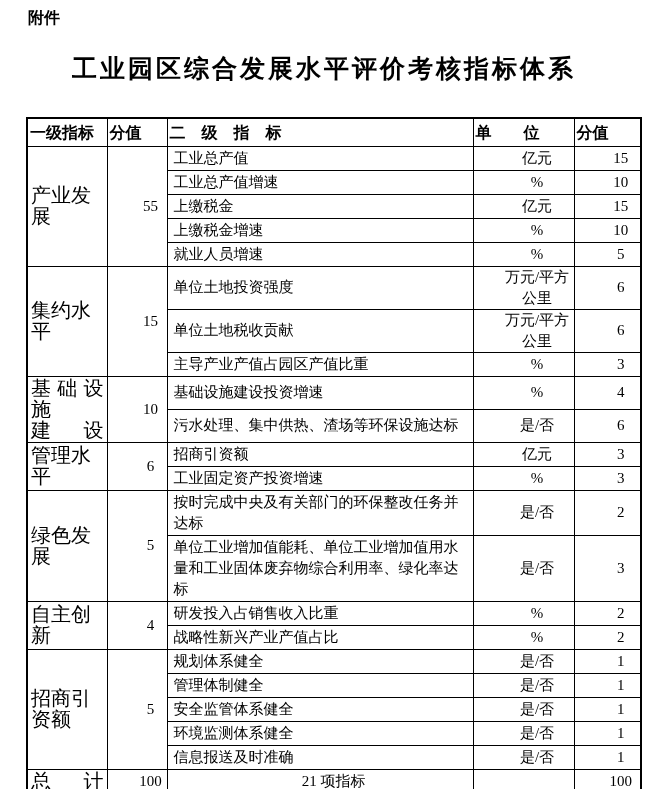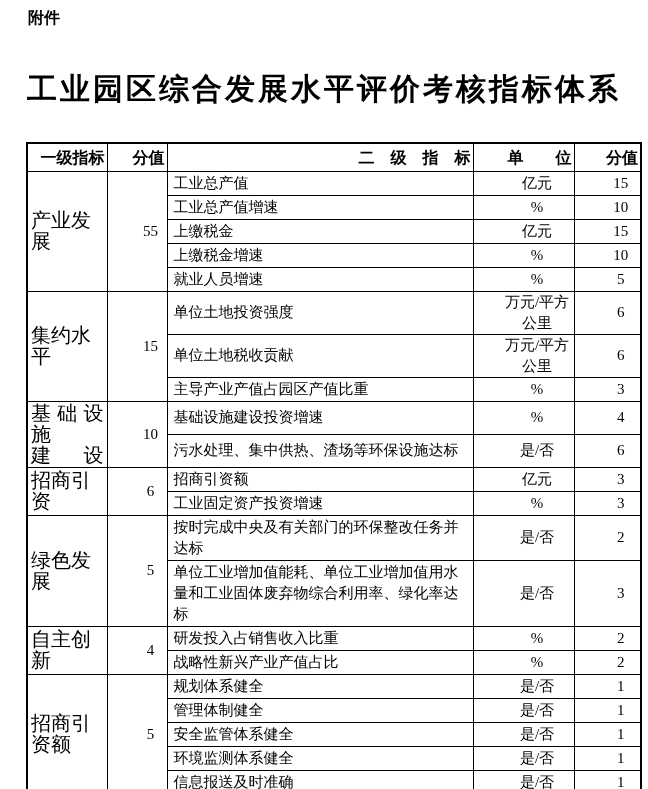--- a/index.html
+++ b/index.html
@@ -9,23 +9,23 @@
     background: #ffffff;
     color: #000000;
     font-family: "Liberation Serif", "DejaVu Serif", serif;
   }
   .attachment {
     font-size: 16px;
     font-weight: bold;
     padding: 8px 0 0 28px;
   }
   .title {
-    margin-top: 40px;
+    margin-top: 23px;
     text-align: center;
-    font-size: 30px;
+    font-size: 25px;
     font-weight: bold;
     letter-spacing: 3px;
     white-space: nowrap;
   }
   table.indicator {
     border-collapse: collapse;
     table-layout: fixed;
     width: 614px;
     margin: 32px 0 0 26px;
     border: 2px solid #000;
@@ -34,21 +34,21 @@
     border: 1px solid #000;
     font-size: 15px;
     line-height: 21px;
     padding: 0 3px;
     vertical-align: middle;
   }
   thead th {
     font-size: 16px;
     font-weight: bold;
     height: 28px;
-    text-align: right;
+    text-align: left;
     padding: 0 2px;
   }
   td { height: 23px; }
   td.c { text-align: center; padding-left: 30px; }
   td.ind2 { padding: 1px 2px 1px 6px; text-align: left; }
   td.group-label {
     font-size: 20px;
     padding: 1px 3px;
     text-align: left;
   }
@@ -146,21 +146,21 @@
         <td class="c">%</td>
         <td class="c">4</td>
       </tr>
       <tr>
         <td class="ind2">污水处理、集中供热、渣场等环保设施达标</td>
         <td class="c">是/否</td>
         <td class="c">6</td>
       </tr>
       <tr>
         <td rowspan="2" class="group-label">
-          <div>招商引资</div>
+          <div>管理水平</div>
         </td>
         <td rowspan="2" class="c">6</td>
         <td class="ind2">招商引资额</td>
         <td class="c">亿元</td>
         <td class="c">3</td>
       </tr>
       <tr>
         <td class="ind2">工业固定资产投资增速</td>
         <td class="c">%</td>
         <td class="c">3</td>

